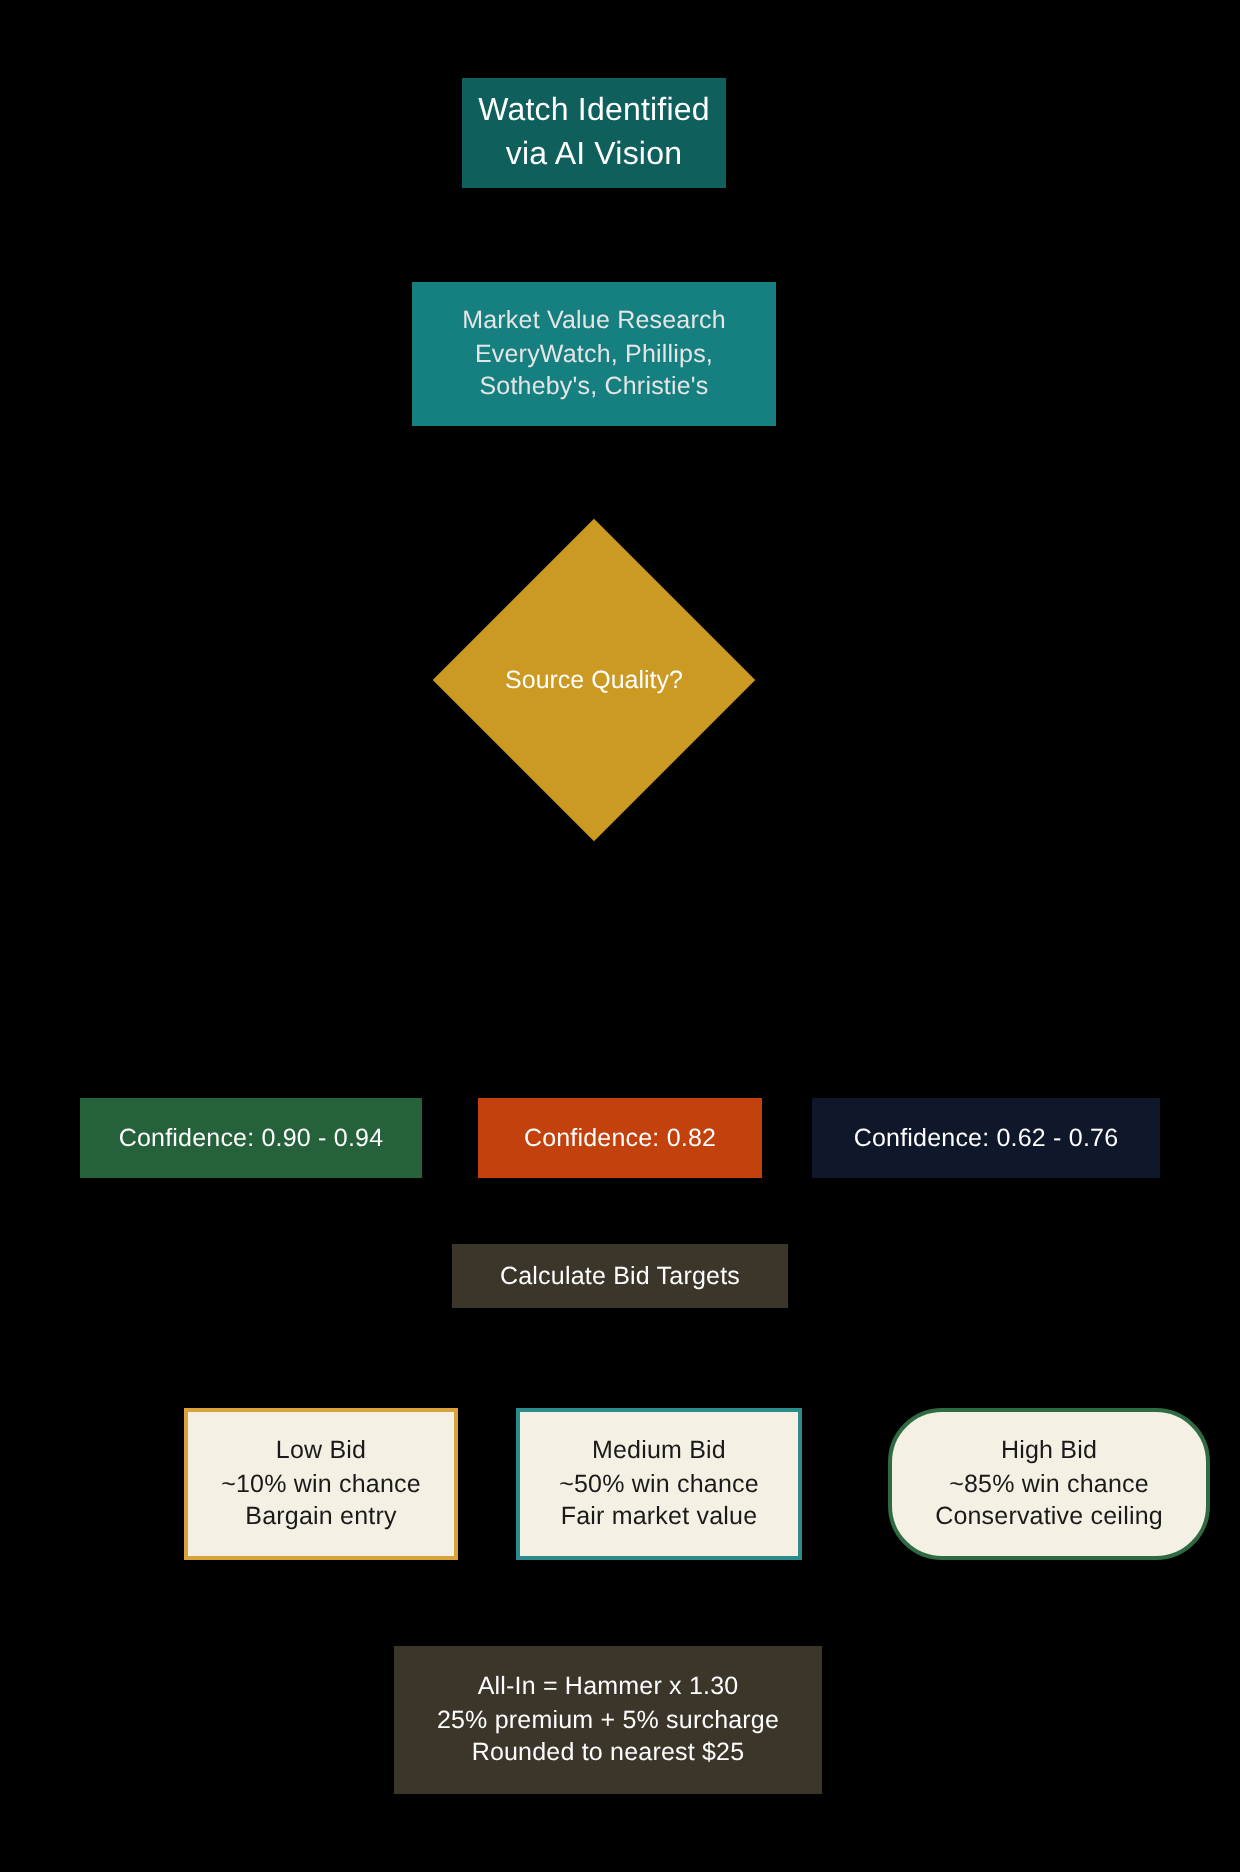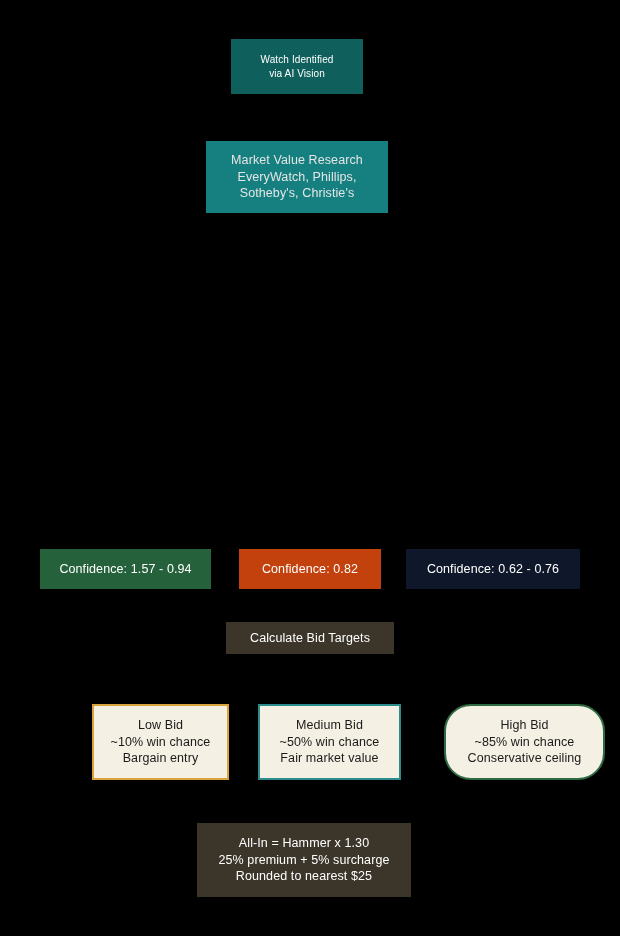--- a/index.html
+++ b/index.html
@@ -30,21 +30,21 @@
     text-align: center;
     line-height: 1.32;
     white-space: pre-line;
     letter-spacing: 0.1px;
   }
 
   
   .box-teal-dark {
     background: #0F5F5C;
     color: #FFFFFF;
-    font-size: 10px;
+    font-size: 16px;
   }
   .box-teal {
     background: #168080;
     color: #e5e5e5;
     font-size: 12.5px;
   }
   .box-dark {
     background: #3C352A;
     color: #FFFFFF;
     font-size: 12.5px;
@@ -101,22 +101,26 @@
 
 <div id="canvas">
 
   <div class="node box-teal-dark" style="left:231px; top:39px; width:132px; height:55px;">Watch Identified
 via AI Vision</div>
 
   <div class="node box-teal" style="left:206px; top:141px; width:182px; height:72px;">Market Value Research
 EveryWatch, Phillips,
 Sotheby's, Christie's</div>
 
+  <div class="diamond-wrap" style="left:240px; top:283px; width:114px; height:114px;">
+    <div class="diamond-shape"></div>
+    <div class="diamond-label">Source Quality?</div>
+  </div>
 
-  <div class="node chip chip-green" style="left:40px; top:549px; width:171px; height:40px;">Confidence: 1.57 - 0.94</div>
+  <div class="node chip chip-green" style="left:40px; top:549px; width:171px; height:40px;">Confidence: 0.90 - 0.94</div>
 
   <div class="node chip chip-gold" style="left:239px; top:549px; width:142px; height:40px;">Confidence: 0.82</div>
 
   <div class="node chip chip-red" style="left:406px; top:549px; width:174px; height:40px;">Confidence: 0.62 - 0.76</div>
 
   <div class="node box-dark" style="left:226px; top:622px; width:168px; height:32px;">Calculate Bid Targets</div>
 
   <div class="node card card-low" style="left:60px; top:704px; width:137px; height:76px;">Low Bid
 ~10% win chance
 Bargain entry</div>

